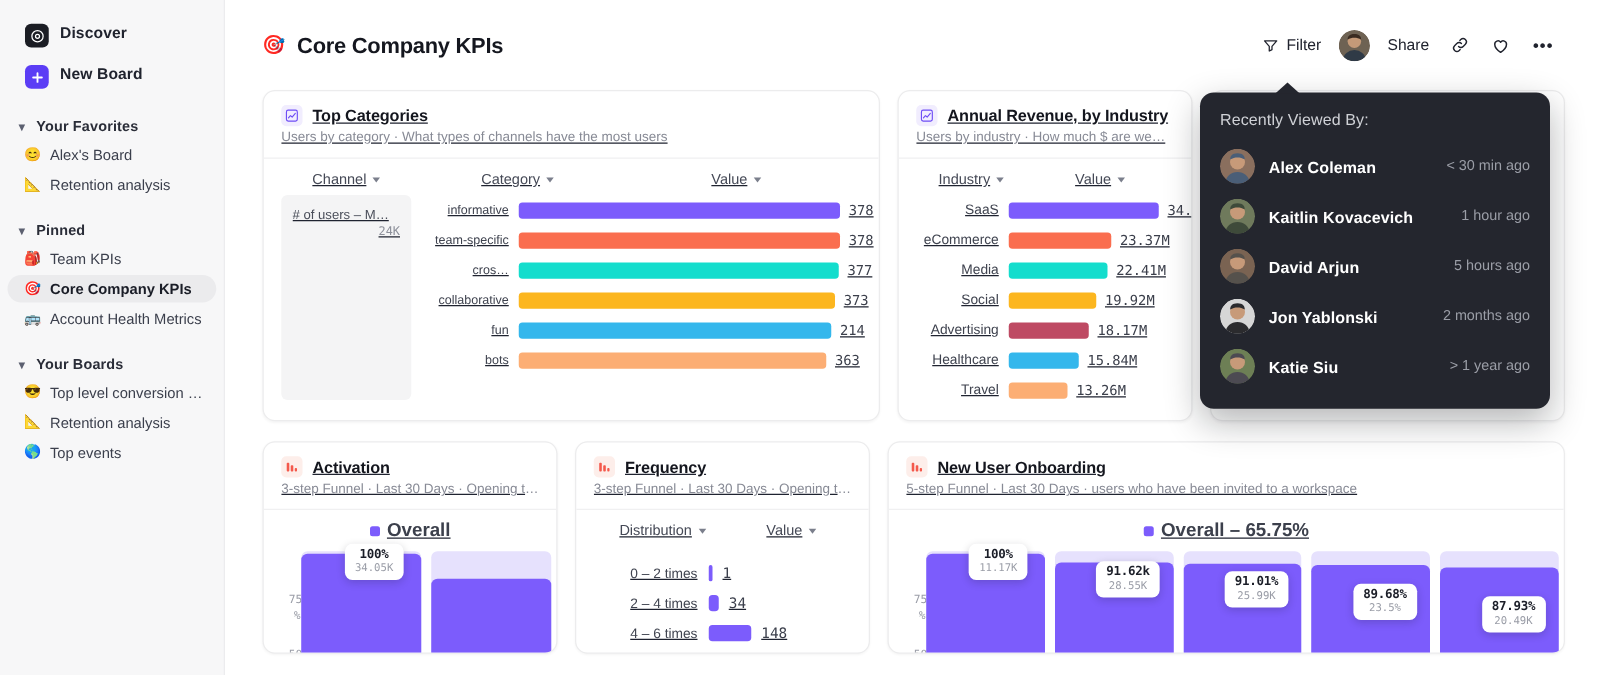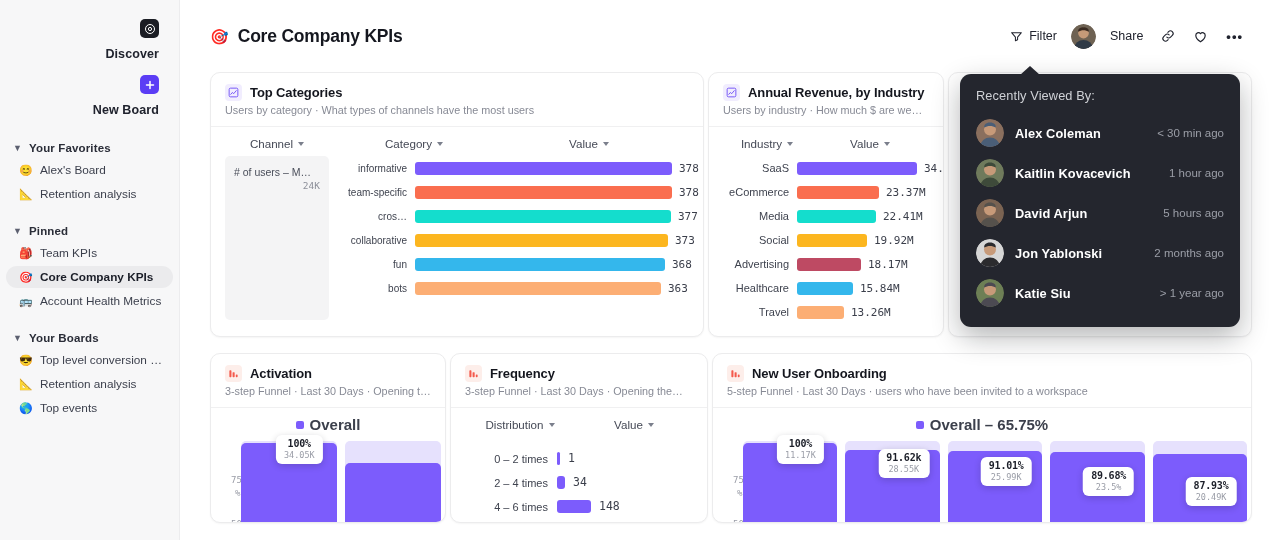--- a/index.html
+++ b/index.html
@@ -15,23 +15,23 @@
   
   .sidebar {
     width: 180px; height: 540px; flex: 0 0 180px;
     background: #f7f7f8;
     border-right: 1px solid #ececee;
     padding: 14px 0 0 0;
     position: relative;
     overflow: hidden;
   }
   .side-top-item {
-    display: flex; align-items: flex-end; gap: 9px;
+    display: flex; align-items: flex-start; gap: 9px;
     padding: 5px 14px; margin: 0 6px 4px 6px;
-    border-radius: 7px; cursor: pointer; flex-direction: column;
+    border-radius: 7px; cursor: pointer;
   }
   .side-top-item .lbl { font-size: 12.5px; font-weight: 600; color: #20232e; letter-spacing: .1px;}
   .sq {
     width: 19px; height: 19px; border-radius: 5px;
     display: flex; align-items: center; justify-content: center;
     flex: 0 0 19px;
   }
   .sq.dark { background: #1b1d24; }
   .sq.violet { background: #5b3df5; }
   .sq svg { display:block; }
@@ -73,21 +73,21 @@
   .avatar-btn {
     width: 25px; height: 25px; border-radius: 50%;
     overflow: hidden; cursor: pointer; position: relative;
     margin: 0 5px;
     flex: 0 0 25px;
   }
   .dots { letter-spacing: 1px; font-size: 13px; color:#20232e; font-weight:700; line-height: 1;}
 
   
   .board { padding: 0 28px 0 30px; }
-  .row { display: flex; gap: 4px; }
+  .row { display: flex; gap: 14px; text-decoration: underline; }
   .row + .row { margin-top: 16px; }
   .card {
     background: #fff;
     border: 1px solid #ececed;
     border-radius: 10px;
     box-shadow: 0 1px 2px rgba(18,20,28,.045);
     overflow: hidden;
   }
   .card-hdr { padding: 11px 14px 10px 14px; border-bottom: 1px solid #f0f0f1; }
   .card-hdr-top { display: flex; align-items: center; gap: 8px; }
@@ -379,21 +379,21 @@
                   <div class="cat">collaborative</div>
                   <div class="bartrack">
                     <div class="bar" style="width: 253px; background: rgb(252, 182, 31);"></div>
                     <div class="barval">373</div>
                   </div>
                 </div>
                 <div class="barrow">
                   <div class="cat">fun</div>
                   <div class="bartrack">
                     <div class="bar" style="width: 250px; background: rgb(52, 183, 236);"></div>
-                    <div class="barval">368</div>
+                    <div class="barval">214</div>
                   </div>
                 </div>
                 <div class="barrow">
                   <div class="cat">bots</div>
                   <div class="bartrack">
                     <div class="bar" style="width: 246px; background: rgb(252, 174, 116);"></div>
                     <div class="barval">363</div>
                   </div>
                 </div>
               </div>
@@ -523,21 +523,21 @@
                     <div class="fbar-wrap">
                       <div class="fbar-bg" style="height:100%"></div>
                       <div class="fbar-fg" style="height:76.44%"></div>
                     </div>
                   </div>
                 </div>
             </div>
           </div>
         </section>
 
-        <section class="card" style="width:258px;height:170px;">
+        <section class="card" style="width:236px;height:170px;">
           <div class="card-hdr">
             <div class="card-hdr-top">
               <span class="card-ico coralbg">
                 <svg width="11" height="11" viewBox="0 0 24 24" fill="#f4594c">
                   <rect x="3" y="5" width="4.5" height="15" rx="1.5"></rect>
                   <rect x="10" y="9" width="4.5" height="11" rx="1.5"></rect>
                   <rect x="17" y="14" width="4" height="6" rx="1.5"></rect>
                 </svg>
               </span>
               <span class="card-title">Frequency</span>

